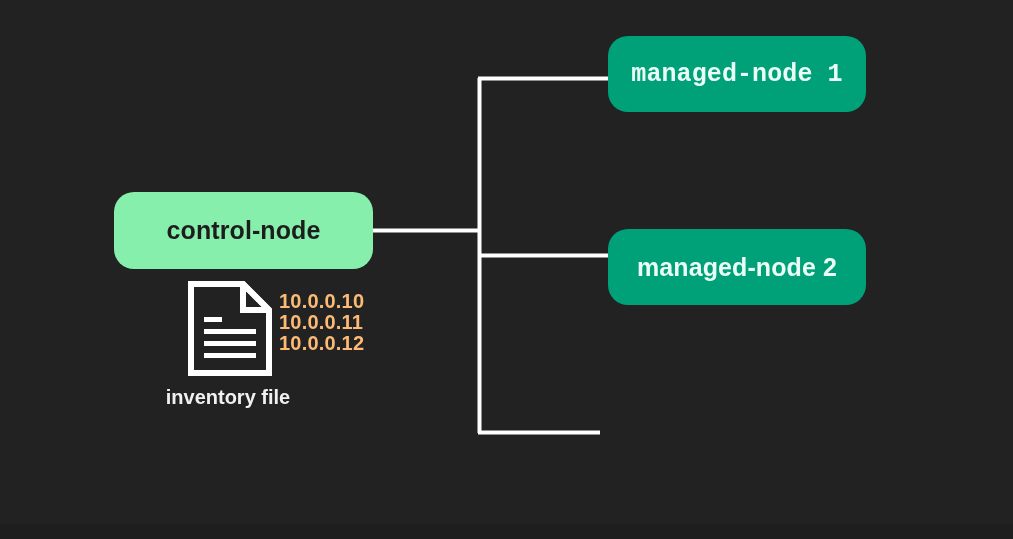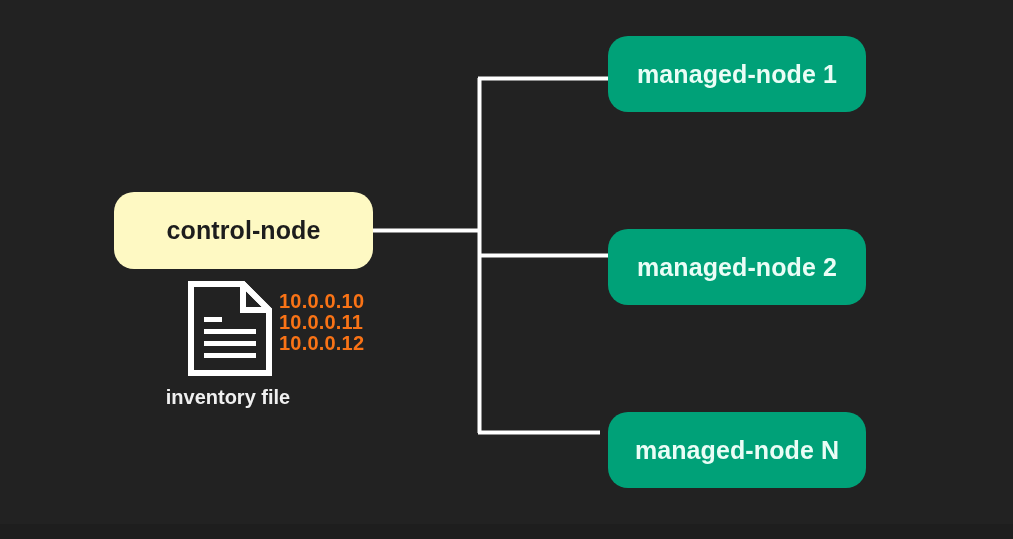--- a/index.html
+++ b/index.html
@@ -48,35 +48,35 @@
     font-size: 25px;
     font-weight: 700;
     letter-spacing: 0.1px;
     white-space: nowrap;
   }
   #control-node {
     left: 114px;
     top: 192px;
     width: 259px;
     height: 77px;
-    background: #fef9c3;
+    background: #86efac;
   }
   #control-node .node-label {
     color: #1d1d1d;
   }
   .managed-node {
     left: 608px;
     width: 258px;
     height: 76px;
     background: #00A178;
   }
   .managed-node .node-label {
     color: #eafdf6;
   }
-  #managed-node-1 { top: 36px; }
+  #managed-node-1 { top: 36px; font-family: Liberation Mono, monospace; }
   #managed-node-2 { top: 229px; align-items: center; }
   #managed-node-3 { top: 412px; }
 
   
   #inventory-group {
     position: absolute;
     left: 160px;
     top: 281px;
     width: 250px;
     height: 135px;
@@ -86,21 +86,21 @@
     left: 28px;
     top: 0px;
     width: 84px;
     height: 95px;
   }
   #ip-list {
     position: absolute;
     left: 119px;
     top: 10px;
     line-height: 21px;
-    color: #f97316;
+    color: #fdba74;
     font-size: 20px;
     font-weight: 700;
     letter-spacing: 0.2px;
   }
   #ip-list div { white-space: nowrap; }
   #inventory-caption {
     position: absolute;
     left: 0px;
     top: 105px;
     width: 136px;
@@ -132,23 +132,20 @@
   <div class="node" id="control-node">
     <span class="node-label">control-node</span>
   </div>
 
   <div class="node managed-node" id="managed-node-1">
     <span class="node-label">managed-node 1</span>
   </div>
   <div class="node managed-node" id="managed-node-2">
     <span class="node-label">managed-node 2</span>
   </div>
-  <div class="node managed-node" id="managed-node-3">
-    <span class="node-label">managed-node N</span>
-  </div>
 
   <div id="inventory-group">
 
     <svg id="doc-icon" viewBox="0 0 84 95" xmlns="http://www.w3.org/2000/svg">
 
       <path d="M3 3 H55 L81 29 V92 H3 Z" fill="none" stroke="#ffffff" stroke-width="6" stroke-linejoin="miter"></path>
 
       <path d="M55 3 L55 29 L81 29 Z" fill="none" stroke="#ffffff" stroke-width="6" stroke-linejoin="miter"></path>
 
       <rect x="16" y="36" width="18" height="5" fill="#ffffff"></rect>

